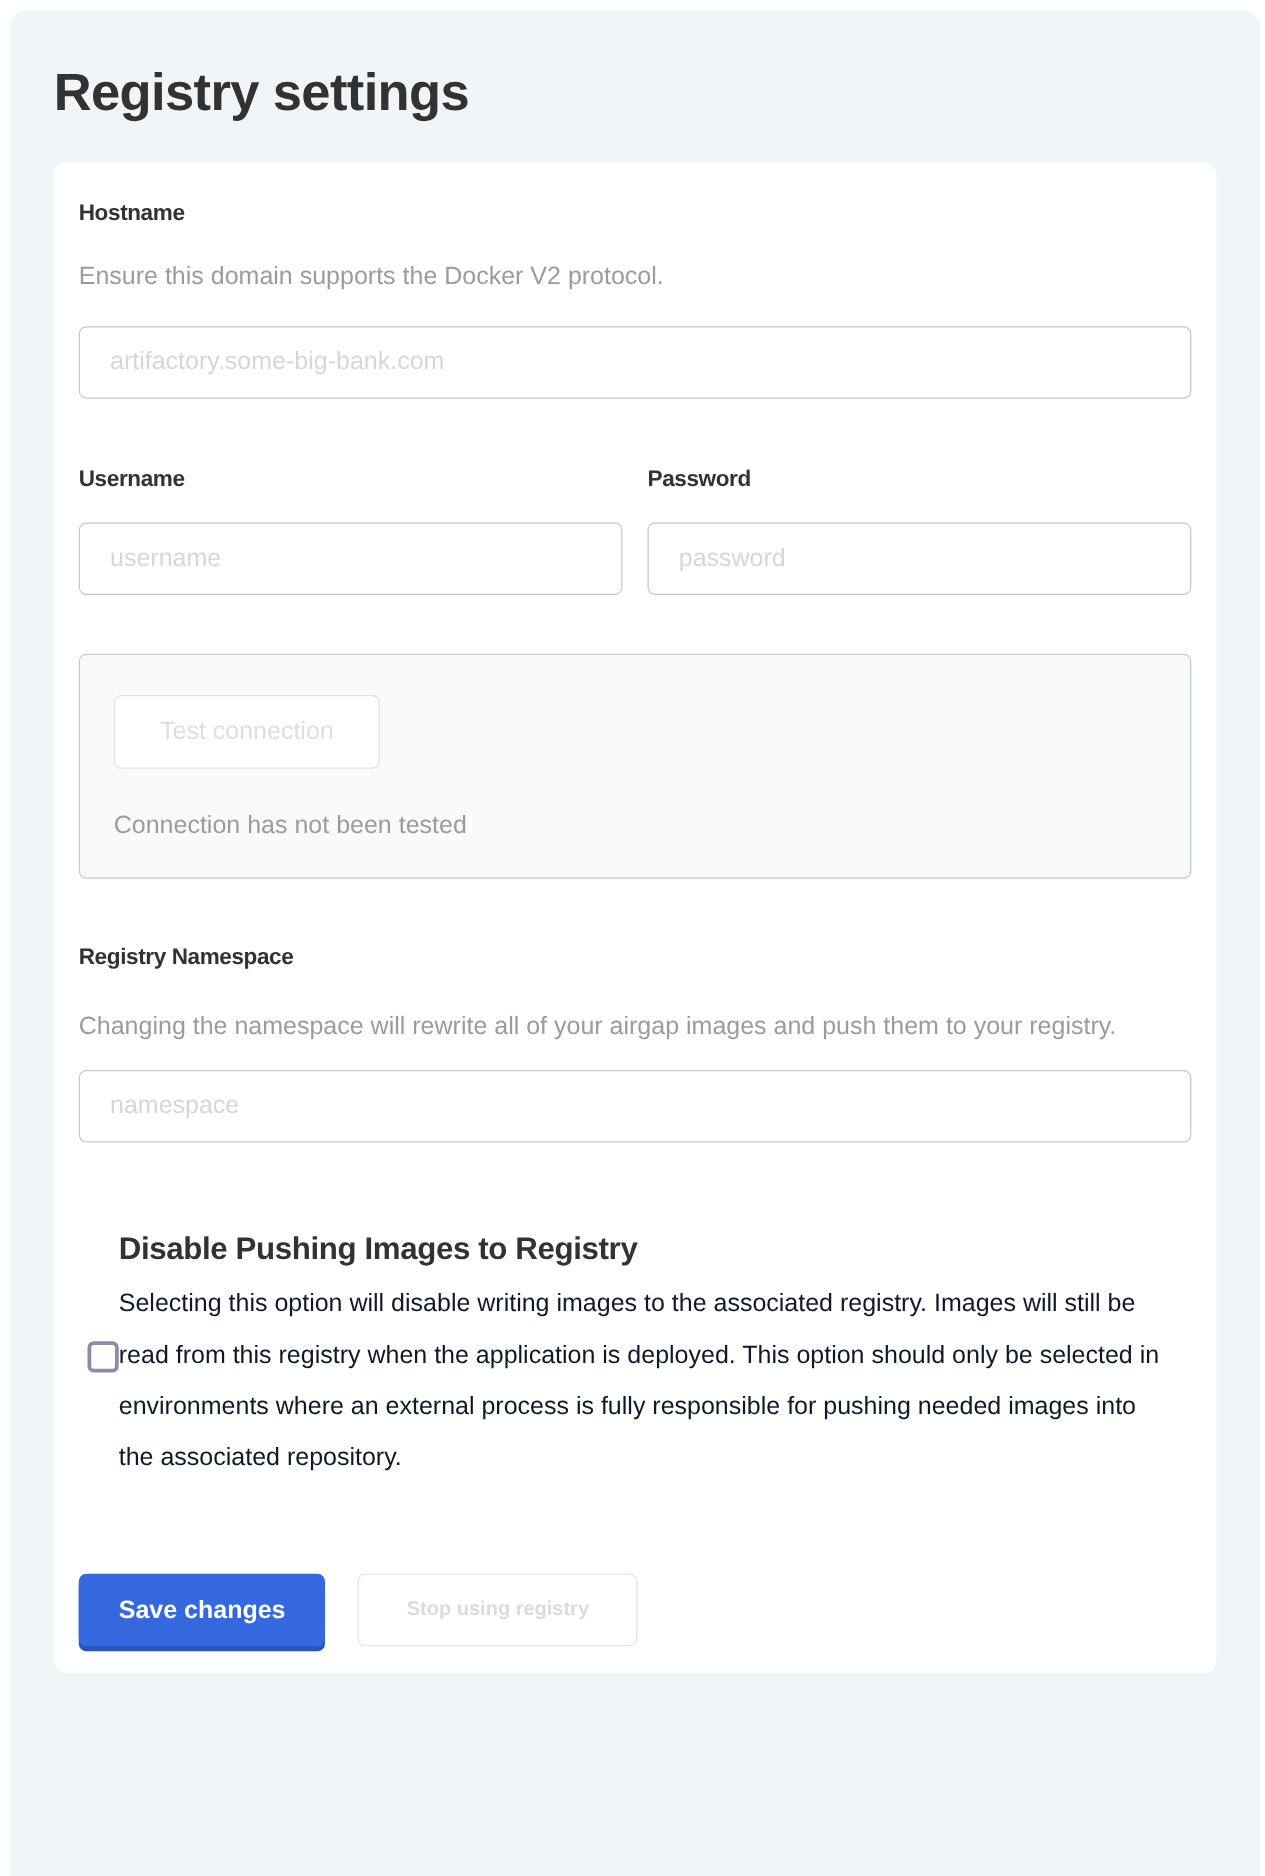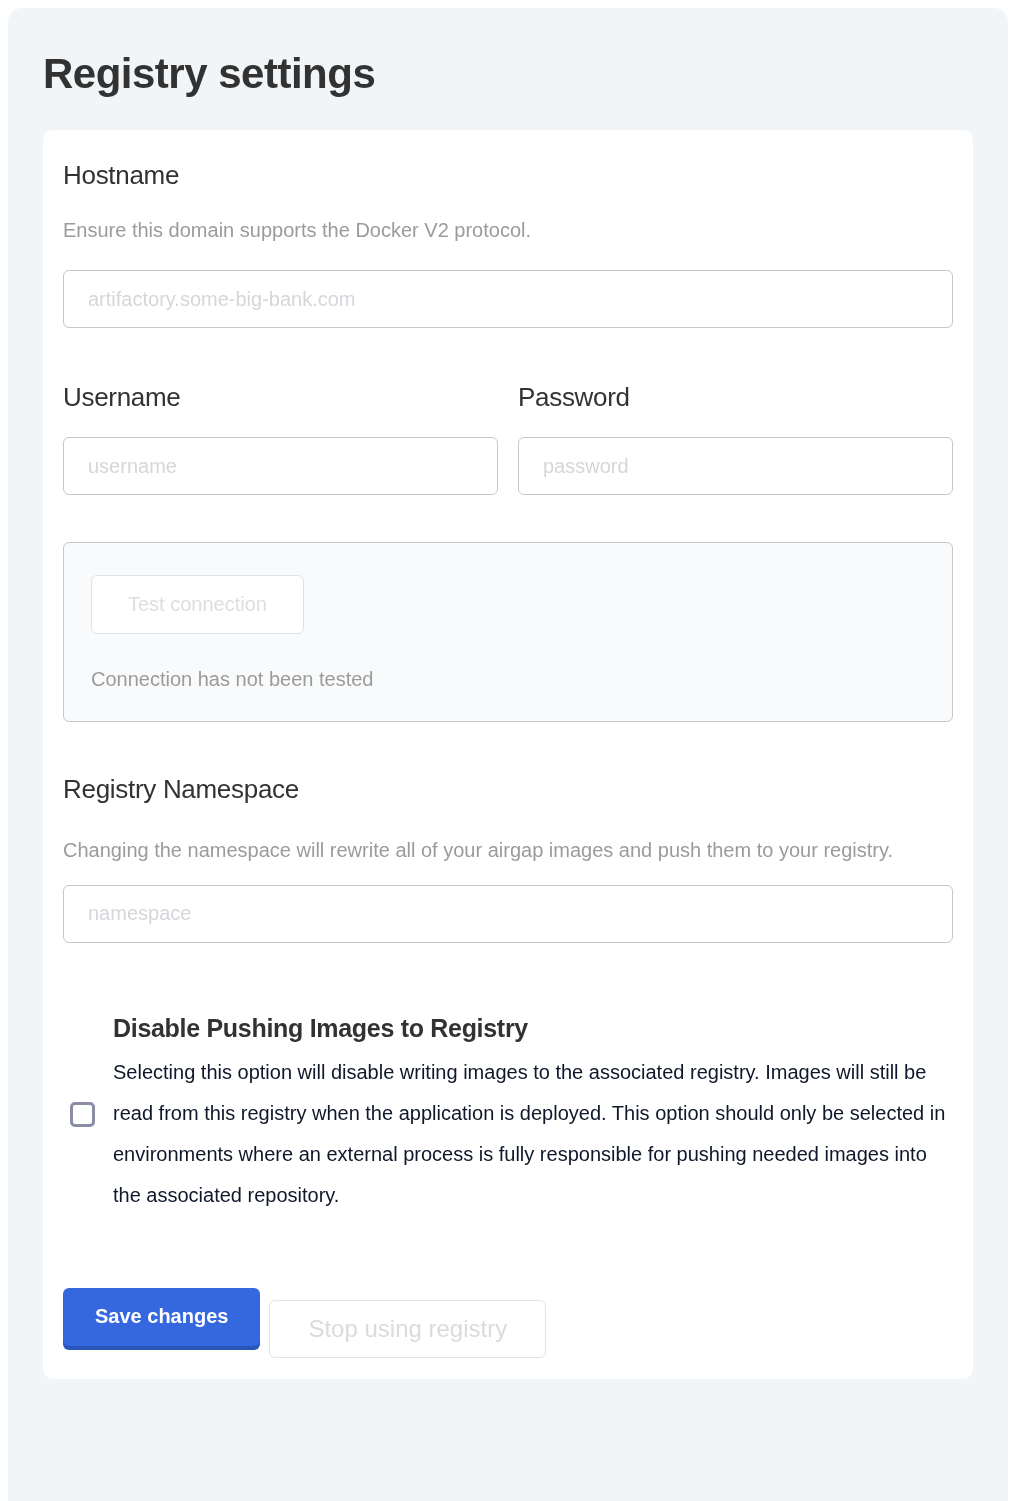--- a/index.html
+++ b/index.html
@@ -23,22 +23,22 @@
     color: #323232;
     letter-spacing: -0.5px;
     margin-bottom: 32px;
   }
   .card {
     background: #ffffff;
     border-radius: 10px;
     padding: 30px 20px 17px 20px;
   }
   .field-label {
-    font-size: 26px;
-    font-weight: 400;
+    font-size: 18px;
+    font-weight: 700;
     color: #323232;
     letter-spacing: -0.3px;
     line-height: 1.2;
     margin-bottom: 24px;
   }
   .help-text {
     font-size: 20px;
     color: #9b9b9b;
     line-height: 1.5;
     margin-bottom: 25px;
@@ -86,21 +86,20 @@
   }
   .test-status {
     margin-top: 34px;
     font-size: 20px;
     color: #9b9b9b;
   }
   .namespace-section .text-input { margin-bottom: 0; }
   .checkbox-row {
     display: flex;
     align-items: center;
-    gap: 18px;
     padding-left: 7px;
     margin-top: 70px;
   }
   .checkbox {
     appearance: none;
     -webkit-appearance: none;
     flex: 0 0 auto;
     width: 25px;
     height: 25px;
     border: 3px solid #8b8da6;
@@ -119,21 +118,21 @@
   }
   .checkbox-desc {
     font-size: 20px;
     color: #0f172a;
     line-height: 2.05;
     max-width: 835px;
   }
   .actions {
     display: flex;
     align-items: flex-start;
-    gap: 9px;
+    gap: 26px;
     margin-top: 72px;
     padding-bottom: 4px;
   }
   .btn-primary {
     height: 58px;
     padding: 0 32px;
     background: #3567de;
     border: none;
     border-radius: 6px;
     box-shadow: 0 4px 0 #2a56bb;
@@ -143,25 +142,24 @@
     color: #ffffff;
     cursor: pointer;
   }
   .btn-secondary {
     height: 58px;
     padding: 0 38px;
     background: #ffffff;
     border: 1px solid #e2e4e6;
     border-radius: 6px;
     font-family: "Liberation Sans", "DejaVu Sans", sans-serif;
-    font-size: 24px;
-    font-weight: 400;
+    font-size: 16px;
+    font-weight: 700;
     color: #d9dbdd;
     cursor: not-allowed;
-    margin-top: 12px;
   }
 </style>
 </head>
 <body>
 
 <div class="page-panel">
   <h1 class="page-title">Registry settings</h1>
 
   <div class="card">
 

